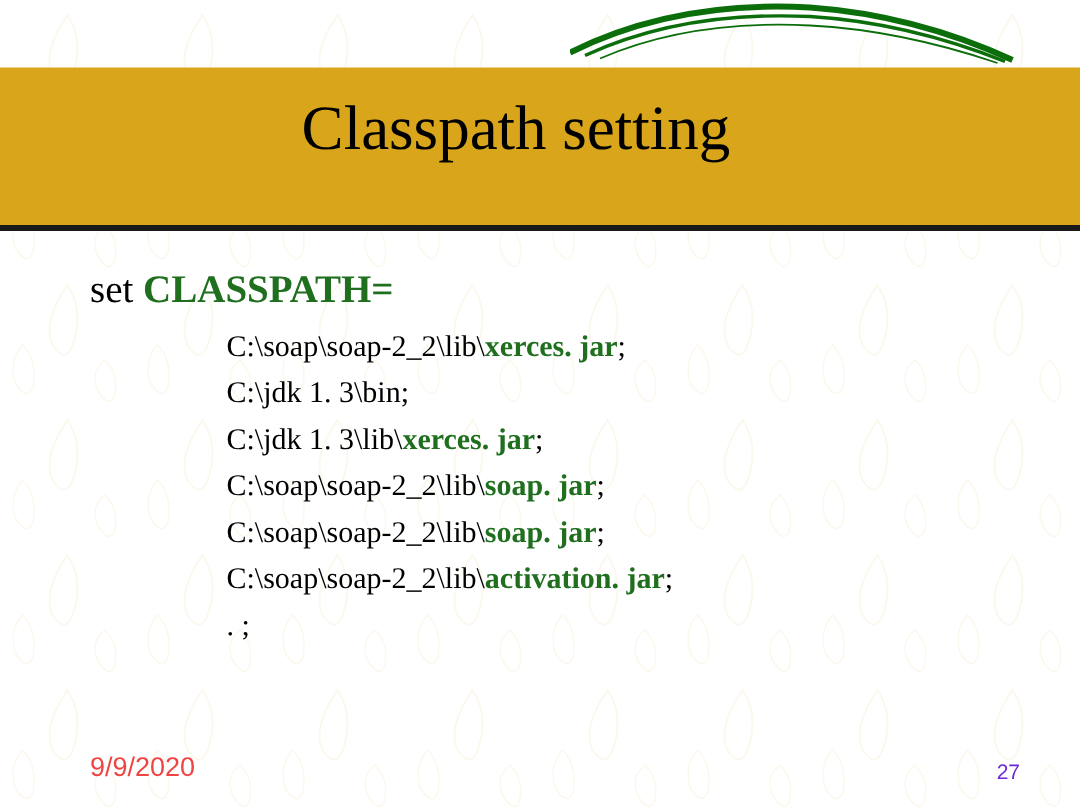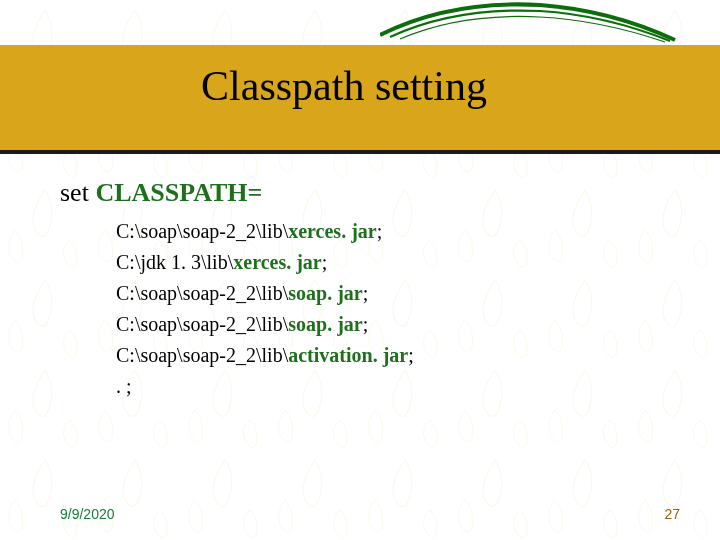--- a/index.html
+++ b/index.html
@@ -65,37 +65,38 @@
   .set-label { color: #000; margin-top: 48px; }
   .set-var { color: #1f6f1f; }
   .path-list {
     margin-left: 56px;
     margin-top: 4px;
   }
   .path-line {
     font-size: 20px;
     line-height: 1.55;
     white-space: pre;
+    margin-left: 35px;
   }
   .blk { color: #000; }
   .grn { color: #1f6f1f; font-weight: bold; }
   .footer-date {
     position: absolute;
     bottom: 18px;
     left: 60px;
-    font-size: 14px;
-    color: #15803d;
+    font-size: 18px;
+    color: #ef4444;
     font-family: Arial, sans-serif;
   }
   .footer-page {
     position: absolute;
     bottom: 18px;
     right: 40px;
     font-size: 14px;
-    color: #a16207;
+    color: #6d28d9;
     font-family: Arial, sans-serif;
   }
 </style>
 </head>
 <body>
 
 <svg class="bg-pattern" width="720" height="540">
   <defs>
     <pattern id="leaf" x="0" y="0" width="90" height="90" patternUnits="userSpaceOnUse">
       <path d="M45 10 Q55 25 50 45 Q45 65 35 50 Q28 35 45 10 Z" fill="none" stroke="#d9a51a" stroke-width="1.2"></path>
@@ -116,20 +117,21 @@
 <div class="underline-dark"></div>
 
 <div class="title">Classpath setting</div>
 
 <div class="content">
   <div class="set-line">
     <span class="set-label blk">set </span><span class="set-var grn">CLASSPATH=</span>
   </div>
   <div class="path-list">
     <div class="path-line"><span class="blk">C:\soap\soap-2_2\lib\</span><span class="grn">xerces. jar</span><span class="blk">;</span></div>
+    <div class="path-line"><span class="blk">C:\jdk 1. 3\bin;</span><span class="grn"></span><span class="blk"></span></div>
     <div class="path-line"><span class="blk">C:\jdk 1. 3\lib\</span><span class="grn">xerces. jar</span><span class="blk">;</span></div>
     <div class="path-line"><span class="blk">C:\soap\soap-2_2\lib\</span><span class="grn">soap. jar</span><span class="blk">;</span></div>
     <div class="path-line"><span class="blk">C:\soap\soap-2_2\lib\</span><span class="grn">soap. jar</span><span class="blk">;</span></div>
     <div class="path-line"><span class="blk">C:\soap\soap-2_2\lib\</span><span class="grn">activation. jar</span><span class="blk">;</span></div>
     <div class="path-line"><span class="blk">. ;</span><span class="grn"></span><span class="blk"></span></div>
   </div>
 </div>
 
 <div class="footer-date">9/9/2020</div>
 <div class="footer-page">27</div>

